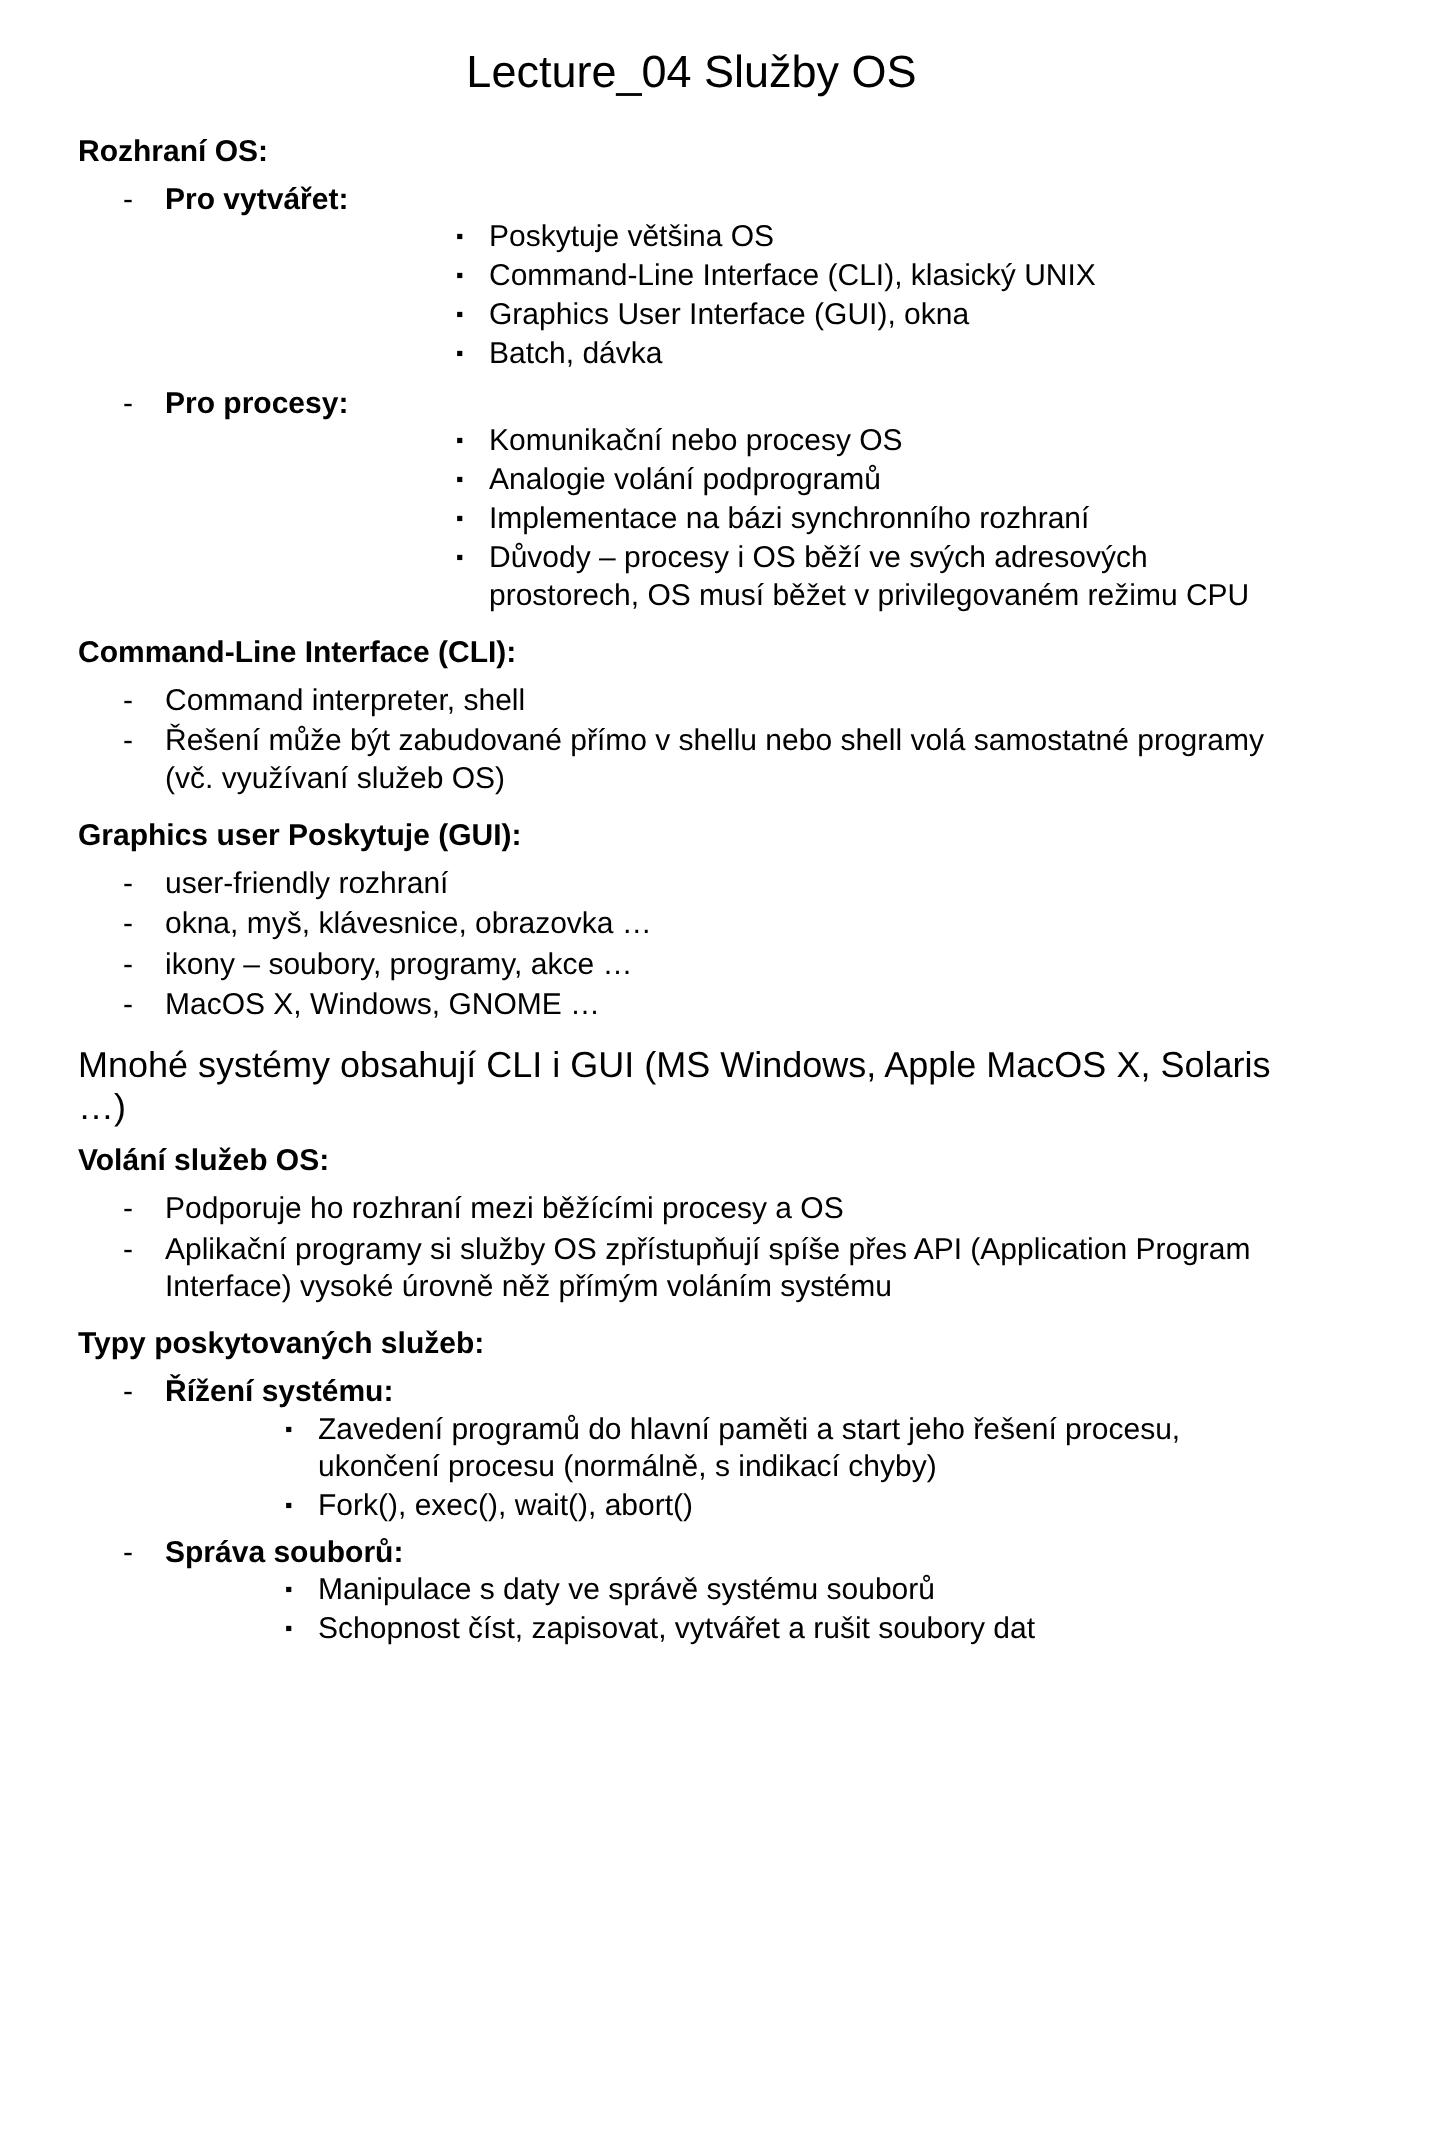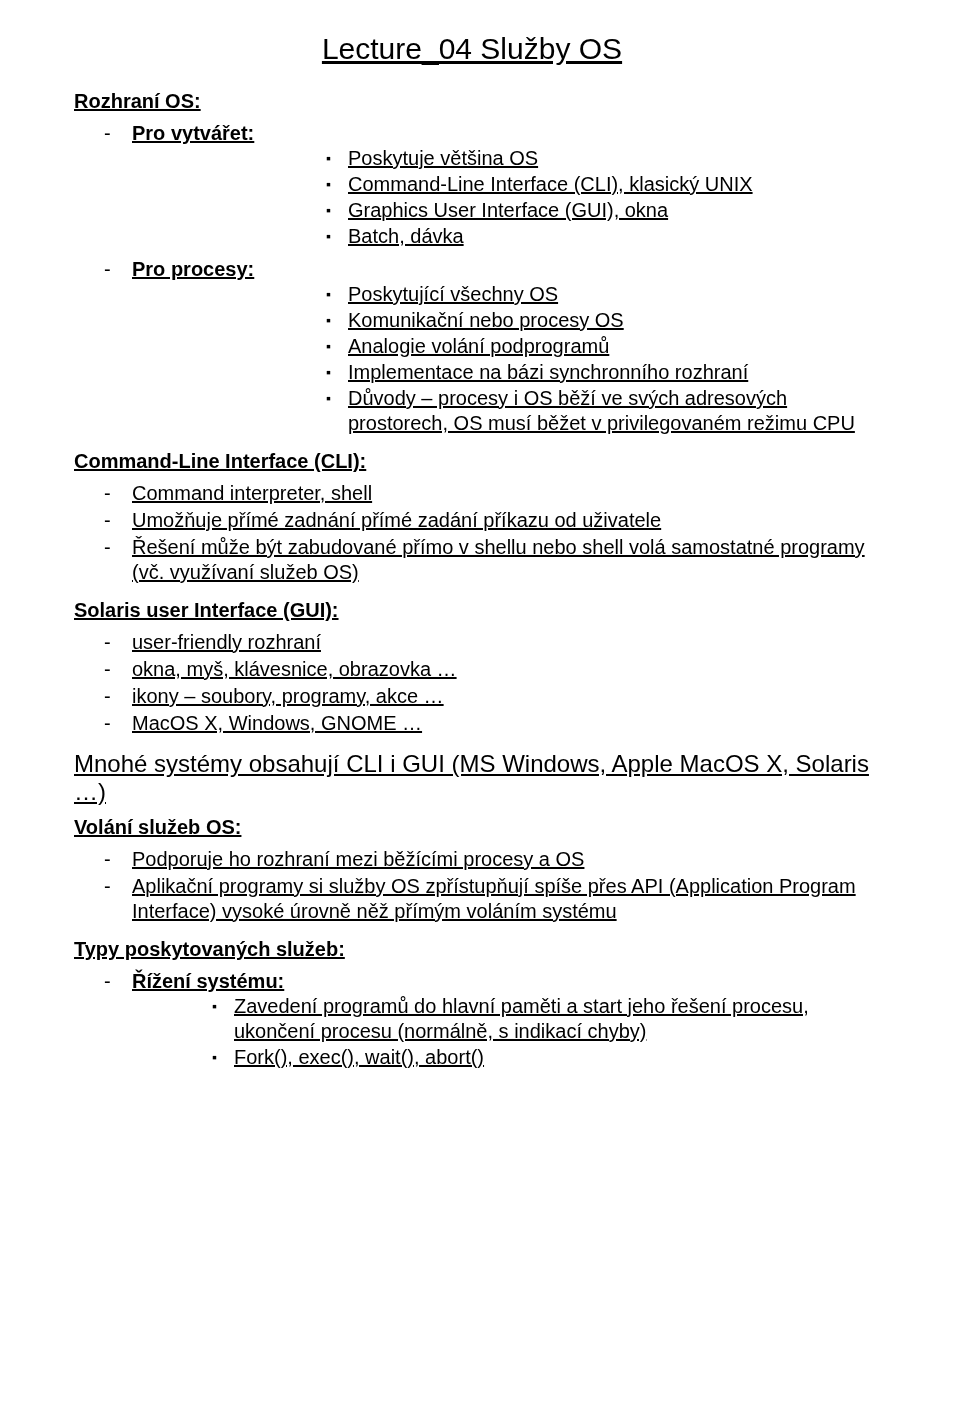--- a/index.html
+++ b/index.html
@@ -6,23 +6,22 @@
     margin: 0;
     padding: 0;
     background: #fff;
     font-family: Arial, Helvetica, sans-serif;
     color: #000;
     width: 960px;
   }
   .page {
     width: 960px;
     min-height: 1420px;
-    padding: 32px 90px 40px 74px;
+    padding: 32px 90px 40px 52px;
     box-sizing: border-box;
-    text-decoration: underline;
   }
   .title {
     text-align: center;
     font-size: 30px;
     margin-bottom: 24px;
   }
   .h {
     font-weight: bold;
     font-size: 20px;
     margin-top: 8px;
@@ -98,37 +97,35 @@
   <li><span class="bold">Pro vytvářet:</span>
     <ul class="lvl2">
       <li>Poskytuje většina OS</li>
       <li>Command-Line Interface (CLI), klasický UNIX</li>
       <li>Graphics User Interface (GUI), okna</li>
       <li>Batch, dávka</li>
     </ul>
   </li>
   <li><span class="bold">Pro procesy:</span>
     <ul class="lvl2">
-      <li>Poskytující všechny OS</li>
       <li>Komunikační nebo procesy OS</li>
       <li>Analogie volání podprogramů</li>
       <li>Implementace na bázi synchronního rozhraní</li>
       <li>Důvody – procesy i OS běží ve svých adresových prostorech, OS musí běžet v privilegovaném režimu CPU</li>
     </ul>
   </li>
 </ul>
 
 <div class="h">Command-Line Interface (CLI):</div>
 <ul class="lvl1">
   <li>Command interpreter, shell</li>
-  <li>Umožňuje přímé zadnání přímé zadání příkazu od uživatele</li>
   <li>Řešení může být zabudované přímo v shellu nebo shell volá samostatné programy (vč. využívaní služeb OS)</li>
 </ul>
 
-<div class="h">Solaris user Interface (GUI):</div>
+<div class="h">Graphics user Poskytuje (GUI):</div>
 <ul class="lvl1">
   <li>user-friendly rozhraní</li>
   <li>okna, myš, klávesnice, obrazovka …</li>
   <li>ikony – soubory, programy, akce …</li>
   <li>MacOS X, Windows, GNOME …</li>
 </ul>
 
 <div class="para">Mnohé systémy obsahují CLI i GUI (MS Windows, Apple MacOS X, Solaris …)</div>
 
 <div class="h">Volání služeb OS:</div>
@@ -138,15 +135,21 @@
 </ul>
 
 <div class="h">Typy poskytovaných služeb:</div>
 <ul class="lvl1">
   <li><span class="bold">Řížení systému:</span>
     <ul class="lvl2b">
       <li>Zavedení programů do hlavní paměti a start jeho řešení procesu, ukončení procesu (normálně, s indikací chyby)</li>
       <li>Fork(), exec(), wait(), abort()</li>
     </ul>
   </li>
+  <li><span class="bold">Správa souborů:</span>
+    <ul class="lvl2b">
+      <li>Manipulace s daty ve správě systému souborů</li>
+      <li>Schopnost číst, zapisovat, vytvářet a rušit soubory dat</li>
+    </ul>
+  </li>
 </ul>
 
 </div>
 
 </body></html>

